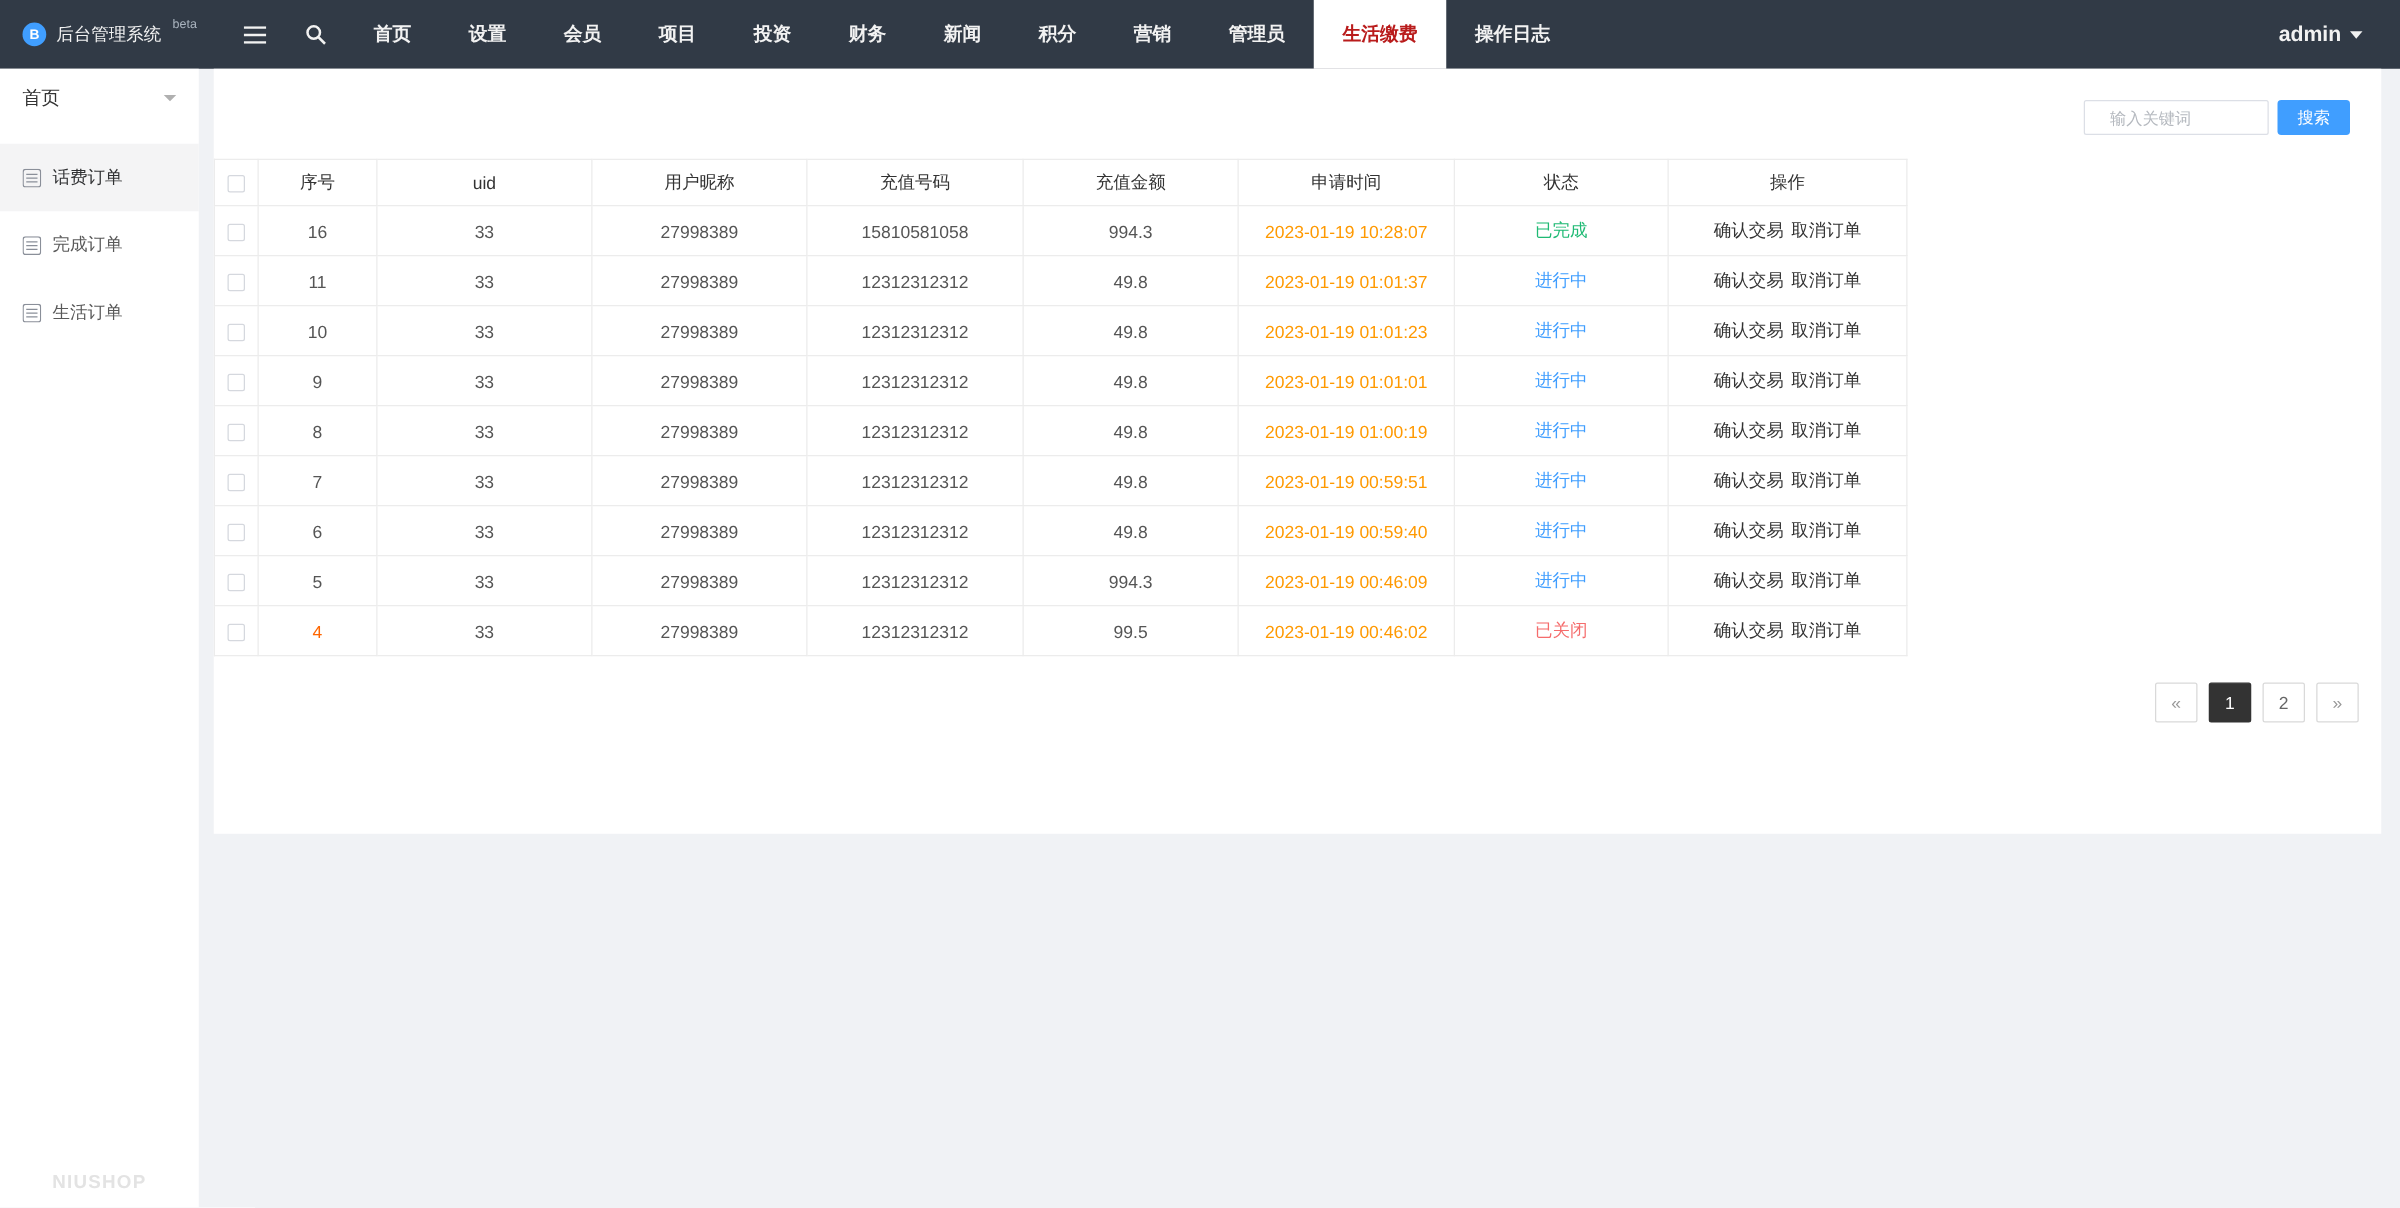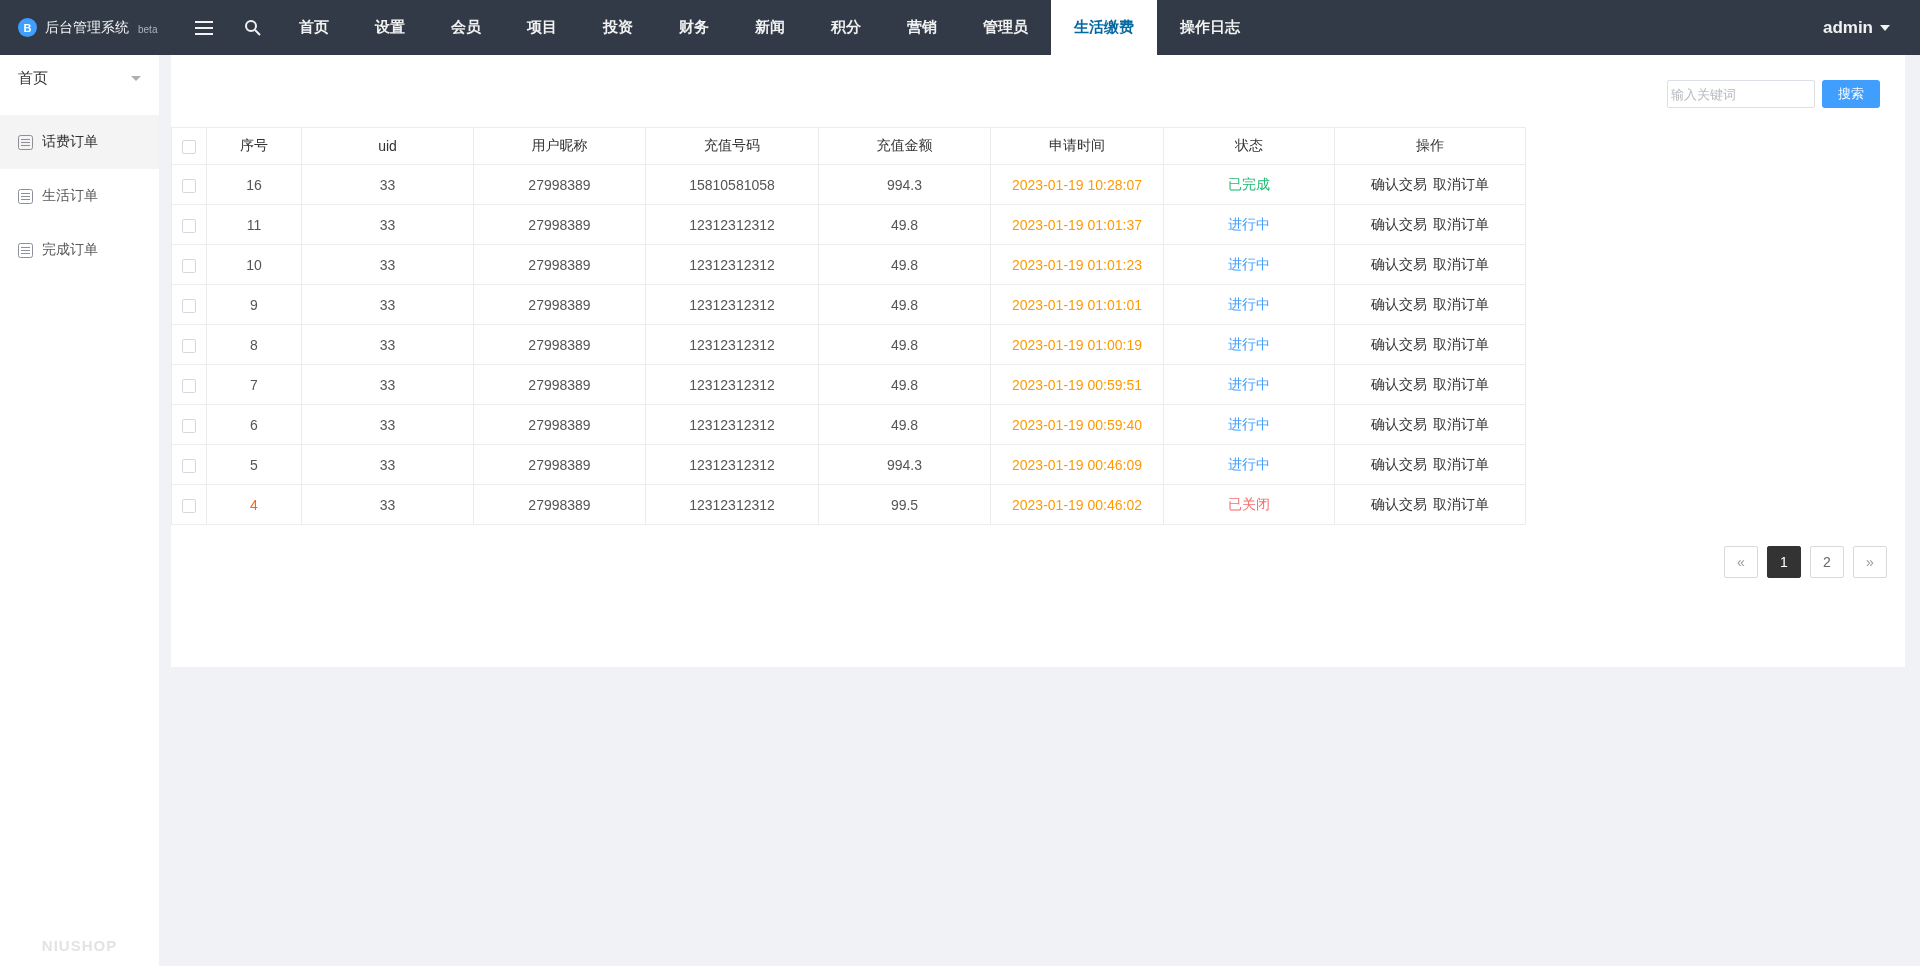--- a/index.html
+++ b/index.html
@@ -18,29 +18,29 @@
     background: var(--navbar-bg, #313a46);
     display:flex; align-items:stretch; color:#f2f2f2;
   }
   .brand { display:flex; align-items:center; gap:8px; padding:0 18px; min-width:180px; font-size:14px; }
   .brand-icon {
     width:19px; height:19px; border-radius:50%;
     background: var(--accent, #409eff);
     color:#fff; font-size:11px; font-weight:bold;
     display:flex; align-items:center; justify-content:center;
   }
-  .brand-beta { font-size:10px; color:#aab4bf; margin-left:1px; align-self:flex-start; padding-top:24px; }
+  .brand-beta { font-size:10px; color:#aab4bf; margin-left:1px; align-self:flex-start; padding-top:14px; }
   .nav-iconbtn { width:48px; display:flex; align-items:center; justify-content:center; cursor:pointer; }
   .nav-iconbtn svg { display:block; }
   .nav-items { display:flex; align-items:stretch; }
   .nav-item {
     padding:0 23px; display:flex; align-items:center;
     font-size:15px; font-weight:bold; cursor:pointer; white-space:nowrap;
   }
-  .nav-item.active { background:#fff; color:#0369a1; }
+  .nav-item.active { background:#fff; color:#b91c1c; }
   .nav-user { margin-left:auto; display:flex; align-items:center; gap:7px; padding:0 30px; font-size:17px; font-weight:bold; cursor:pointer; }
   .caret-down { width:0; height:0; border-left:5px solid transparent; border-right:5px solid transparent; border-top:6px solid currentColor; display:inline-block; }
 
   
   .sidebar {
     position:absolute; top:55px; left:0; bottom:0; width:159px;
     background:#fff;
   }
   .side-header {
     height:46px; display:flex; align-items:center; justify-content:space-between;
@@ -61,21 +61,21 @@
   }
 
   
   .main { position:absolute; top:55px; left:159px; right:0; bottom:0; }
   .panel {
     margin:0 15px 0 12px; background:#fff; height:612px; overflow:hidden;
   }
   .toolbar { display:flex; justify-content:flex-end; align-items:center; padding:25px 25px 0 0; gap:7px; }
   .search-input {
     width:148px; height:28px; border:1px solid #dcdfe6; border-radius:2px;
-    padding:0 3px; font-size:13px; color:#333; outline:none;
+    padding:0 20px; font-size:13px; color:#333; outline:none;
     font-family:inherit;
   }
   .search-input::placeholder { color:#b5b9bf; }
   .search-btn {
     height:28px; width:58px; background: var(--accent,#409eff); color:#fff;
     border:none; border-radius:3px; font-size:13px; cursor:pointer; font-family:inherit;
   }
 
   
   table { width:100%; border-collapse:collapse; table-layout:fixed; margin-top:19px; font-size:14px; }
@@ -171,30 +171,30 @@
         </svg>
         <span>话费订单</span>
       </li>
       <li class="side-item ">
         <svg width="15" height="15" viewBox="0 0 15 15">
           <rect x="0.5" y="0.5" width="14" height="14" rx="2" fill="none" stroke="#8a8f99"></rect>
           <line x1="3" y1="4.5" x2="12" y2="4.5" stroke="#8a8f99"></line>
           <line x1="3" y1="7.5" x2="12" y2="7.5" stroke="#8a8f99"></line>
           <line x1="3" y1="10.5" x2="12" y2="10.5" stroke="#8a8f99"></line>
         </svg>
-        <span>生活订单</span>
+        <span>完成订单</span>
       </li>
       <li class="side-item ">
         <svg width="15" height="15" viewBox="0 0 15 15">
           <rect x="0.5" y="0.5" width="14" height="14" rx="2" fill="none" stroke="#8a8f99"></rect>
           <line x1="3" y1="4.5" x2="12" y2="4.5" stroke="#8a8f99"></line>
           <line x1="3" y1="7.5" x2="12" y2="7.5" stroke="#8a8f99"></line>
           <line x1="3" y1="10.5" x2="12" y2="10.5" stroke="#8a8f99"></line>
         </svg>
-        <span>完成订单</span>
+        <span>生活订单</span>
       </li>
     </ul>
   <div class="side-logo">NIUSHOP</div>
 </aside>
 
 <main class="main">
   <section class="panel">
     <div class="toolbar">
       <input class="search-input" placeholder="输入关键词" style="">
       <button class="search-btn">搜索</button>

